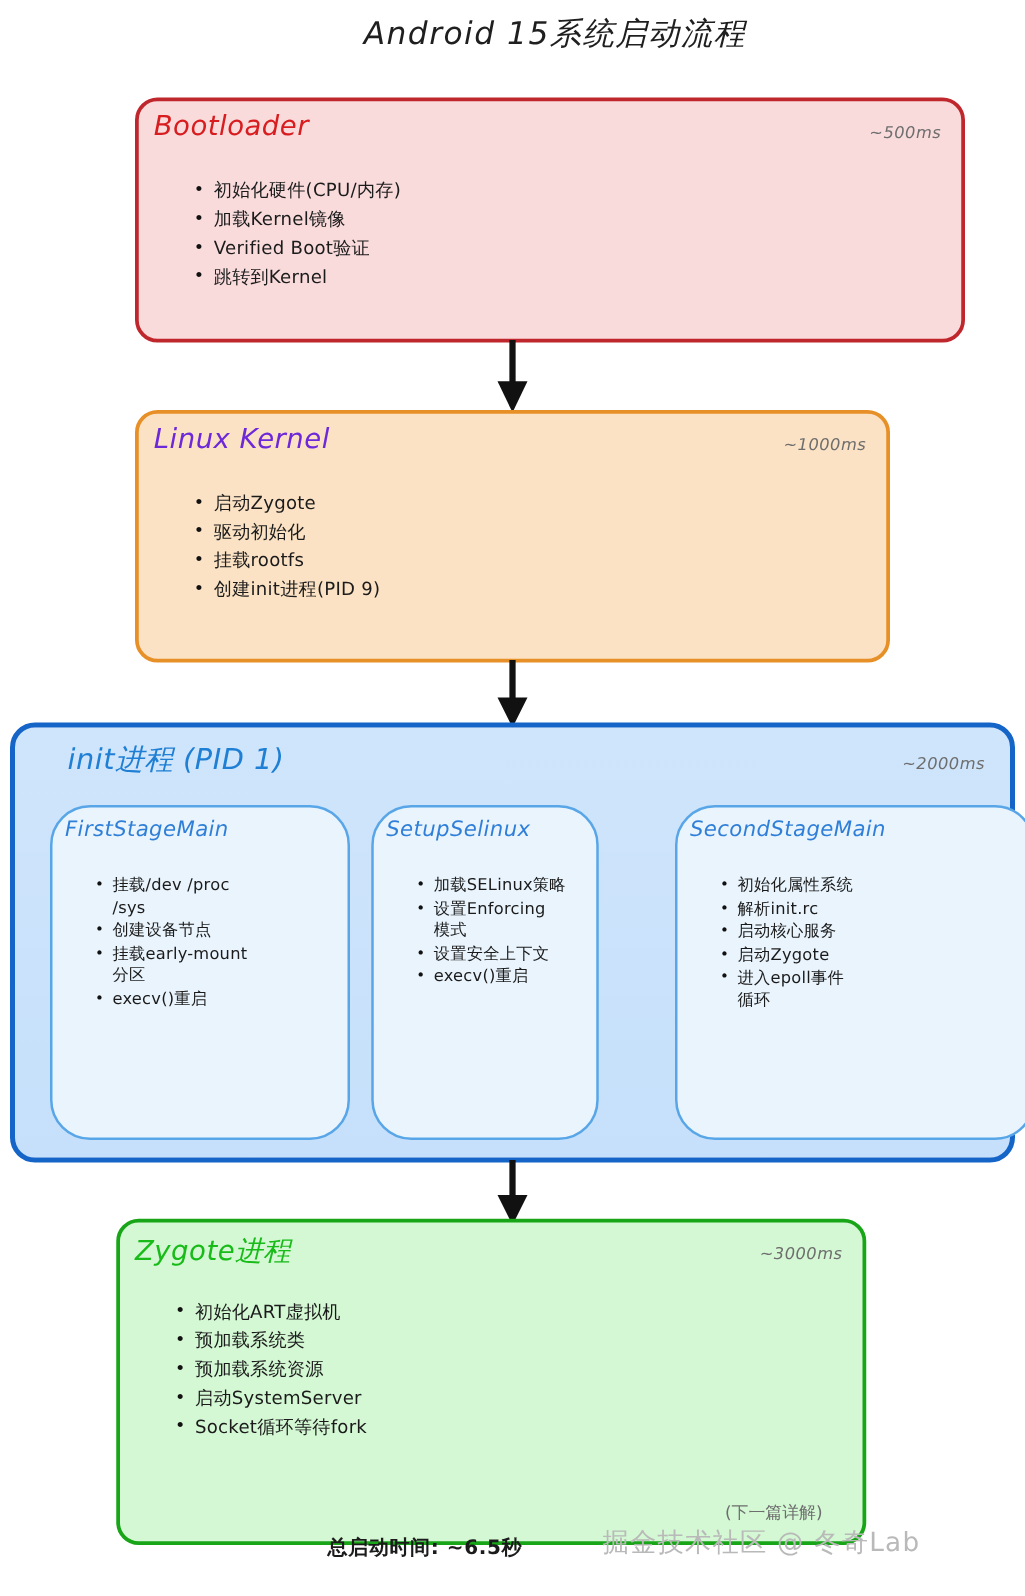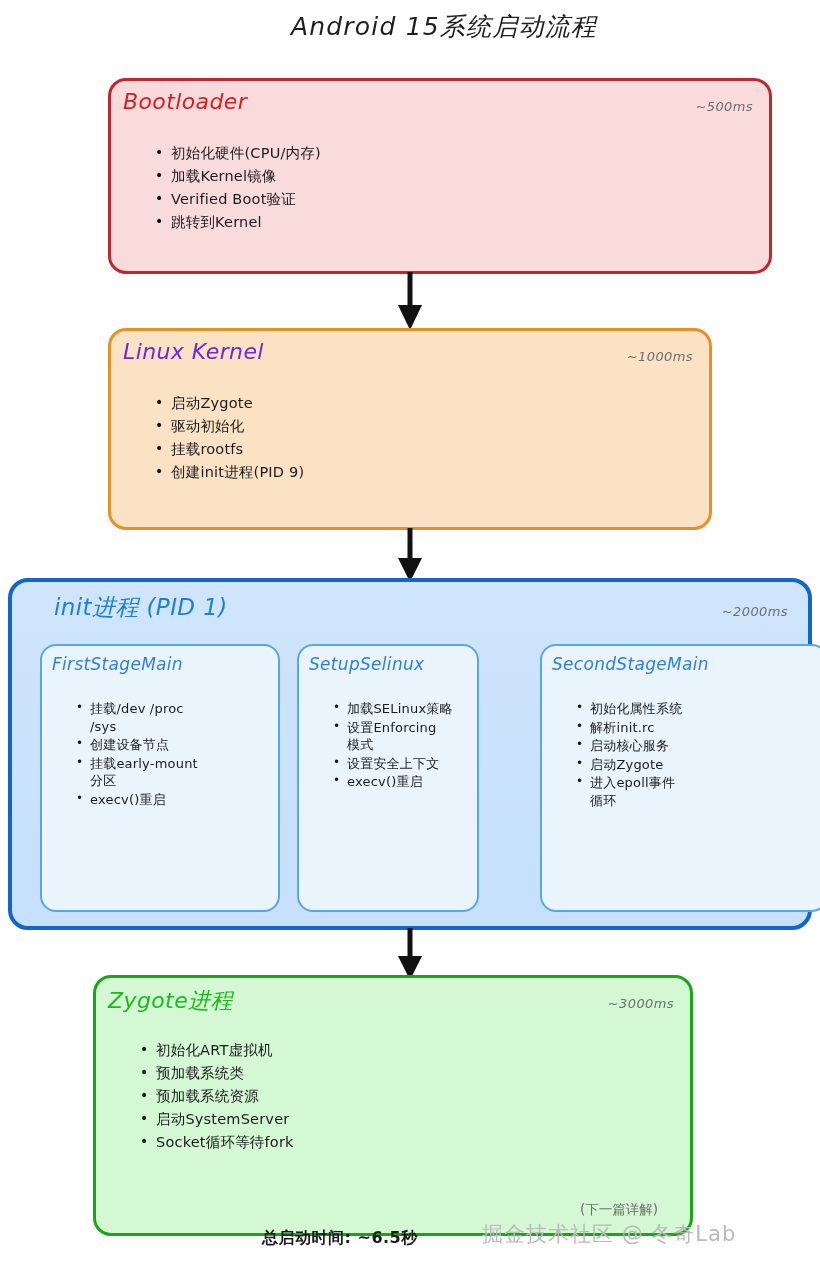--- a/index.html
+++ b/index.html
@@ -115,21 +115,21 @@
     background: linear-gradient(180deg, #cfe5fb 0%, #c6e0fb 100%);
   }
   #box-init > .stage-title { color: #1f7fd4; font-size: 23px; left: 10px; top: 10px; margin-left: 32px;}
   #box-init > .timing { top: 22px; right: 20px; }
 
   .subbox {
     position: absolute;
     top: 62px;
     height: 268px;
     border: 2.5px solid #58a6e8;
-    border-radius: 16px;
+    border-radius: 32px;
     background: #e9f4fd;
     box-sizing: border-box;
   }
   #sub-first  { left: 28px;  width: 240px; }
   #sub-selinux{ left: 285px; width: 182px; }
   #sub-second { left: 528px; width: 288px; }
 
   .subbox-title {
     position: absolute;
     top: 8px;

